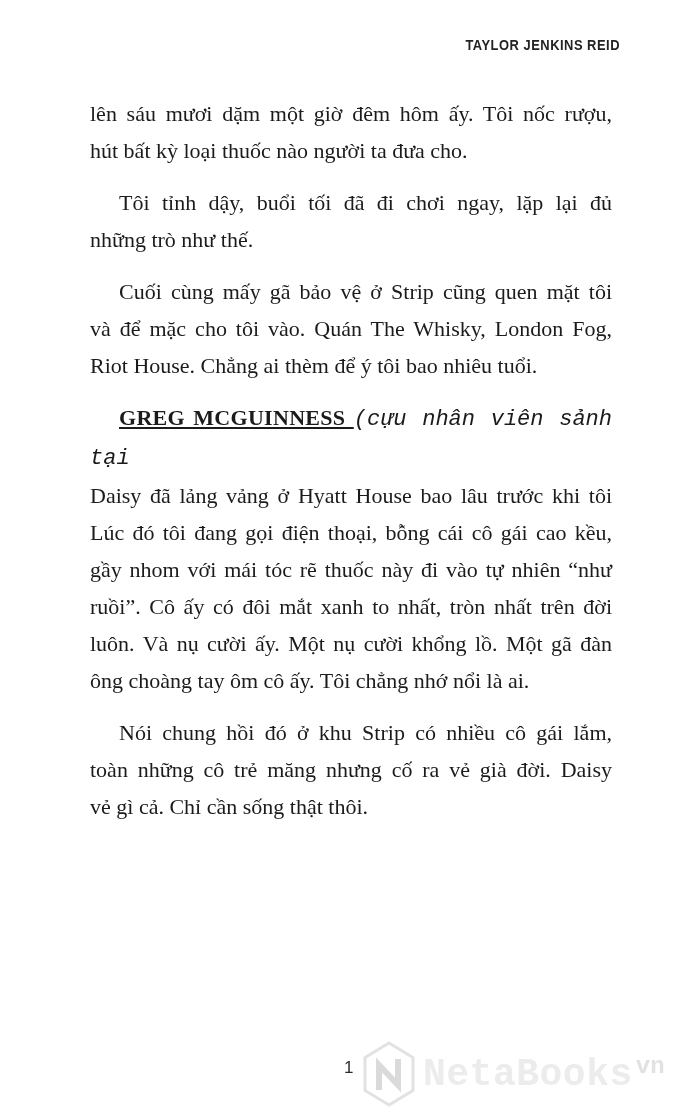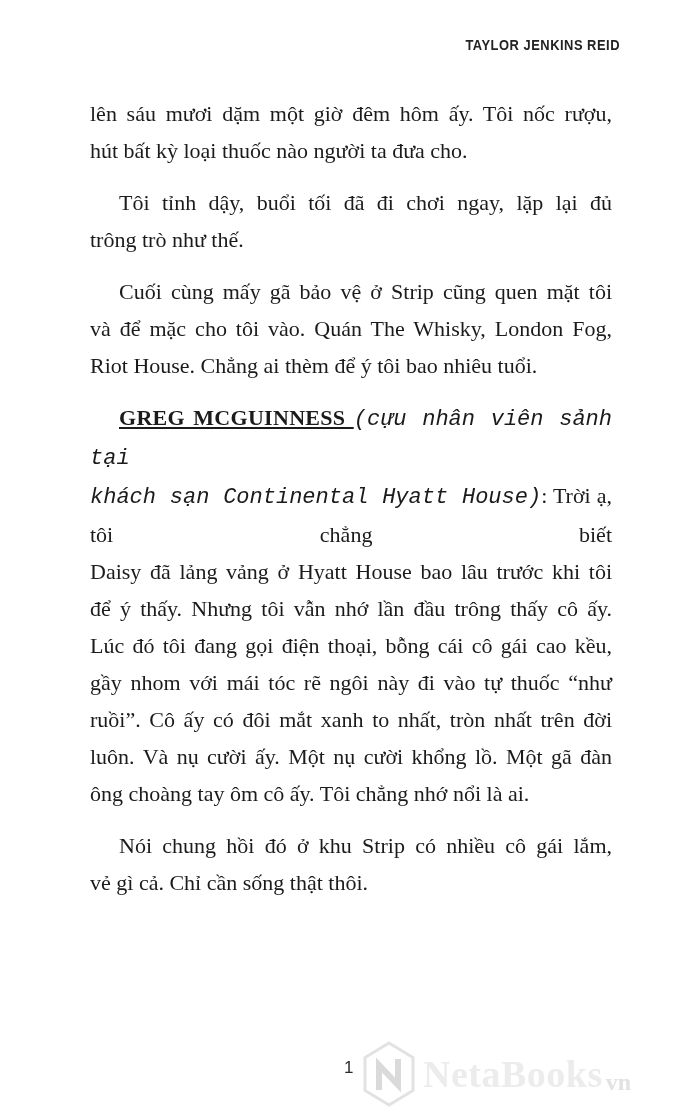--- a/index.html
+++ b/index.html
@@ -35,59 +35,58 @@
   .page-num{
     position:absolute;left:344px;top:1058px;
     font-family:"Liberation Sans",sans-serif;
     font-size:17px;color:#2b2b2b;z-index:2;
   }
   .watermark{
     position:absolute;left:362px;top:1040px;height:68px;
     display:flex;align-items:center;z-index:1;
   }
   .wm-logo{flex:0 0 auto;}
-  .wm-text{display:flex;align-items:flex-end;margin-left:7px;
-    font-family:Liberation Serif, serif;font-weight:bold;white-space:nowrap;}
+  .wm-text{display:flex;align-items:flex-start;margin-left:7px;
+    font-family:Liberation Mono, monospace;font-weight:bold;white-space:nowrap;}
   .wm-brand{font-size:38px;color:#ececec;letter-spacing:0.5px;}
   .wm-tld{font-size:24px;color:#e2e2e2;margin-left:3px;}
 </style>
 </head>
 <body>
 
 <div class="page">
 
   <div class="running-head">TAYLOR JENKINS REID</div>
 
   <div class="body-text">
       <div class="para">
         <div class="line"><span>lên sáu mươi dặm một giờ đêm hôm ấy. Tôi nốc rượu,</span></div>
         <div class="line last"><span>hút bất kỳ loại thuốc nào người ta đưa cho.</span></div>
       </div>
       <div class="para">
         <div class="line first"><span>Tôi tỉnh dậy, buổi tối đã đi chơi ngay, lặp lại đủ</span></div>
-        <div class="line last"><span>trông trò như thế.</span></div>
+        <div class="line last"><span>những trò như thế.</span></div>
       </div>
       <div class="para">
         <div class="line first"><span>Cuối cùng mấy gã bảo vệ ở Strip cũng quen mặt tôi</span></div>
         <div class="line"><span>và để mặc cho tôi vào. Quán The Whisky, London Fog,</span></div>
         <div class="line last"><span>Riot House. Chẳng ai thèm để ý tôi bao nhiêu tuổi.</span></div>
       </div>
       <div class="para">
         <div class="line first"><span class="b">GREG MCGUINNESS </span><span class="i">(cựu nhân viên sảnh tại</span></div>
-        <div class="line"><span class="i">khách sạn Continental Hyatt House)</span><span>: Trời ạ, tôi chẳng biết</span></div>
         <div class="line"><span>Daisy đã lảng vảng ở Hyatt House bao lâu trước khi tôi</span></div>
-        <div class="line"><span>để ý thấy. Nhưng tôi vẫn nhớ lần đầu trông thấy cô ấy.</span></div>
         <div class="line"><span>Lúc đó tôi đang gọi điện thoại, bỗng cái cô gái cao kều,</span></div>
-        <div class="line"><span>gầy nhom với mái tóc rẽ ngôi này đi vào tự thuốc “như</span></div>
+        <div class="line"><span>gầy nhom với mái tóc rẽ thuốc này đi vào tự nhiên “như</span></div>
         <div class="line"><span>ruồi”. Cô ấy có đôi mắt xanh to nhất, tròn nhất trên đời</span></div>
         <div class="line"><span>luôn. Và nụ cười ấy. Một nụ cười khổng lồ. Một gã đàn</span></div>
         <div class="line last"><span>ông choàng tay ôm cô ấy. Tôi chẳng nhớ nổi là ai.</span></div>
       </div>
       <div class="para">
         <div class="line first"><span>Nói chung hồi đó ở khu Strip có nhiều cô gái lắm,</span></div>
+        <div class="line"><span>toàn những cô trẻ măng nhưng cố ra vẻ già đời. Daisy</span></div>
         <div class="line last"><span>vẻ gì cả. Chỉ cần sống thật thôi.</span></div>
       </div>
     </div>
 
   <div class="page-num">1</div>
 
   <div class="watermark">
     <svg class="wm-logo" width="54" height="68" viewBox="0 0 54 68">
       <polygon points="27,3 51,17.5 51,50.5 27,65 3,50.5 3,17.5" fill="#ffffff" stroke="#e2e2e2" stroke-width="3"></polygon>
       <polyline points="17,47 17,25 36,45 36,22" fill="none" stroke="#dadada" stroke-width="6" stroke-linecap="square" stroke-linejoin="miter"></polyline>

